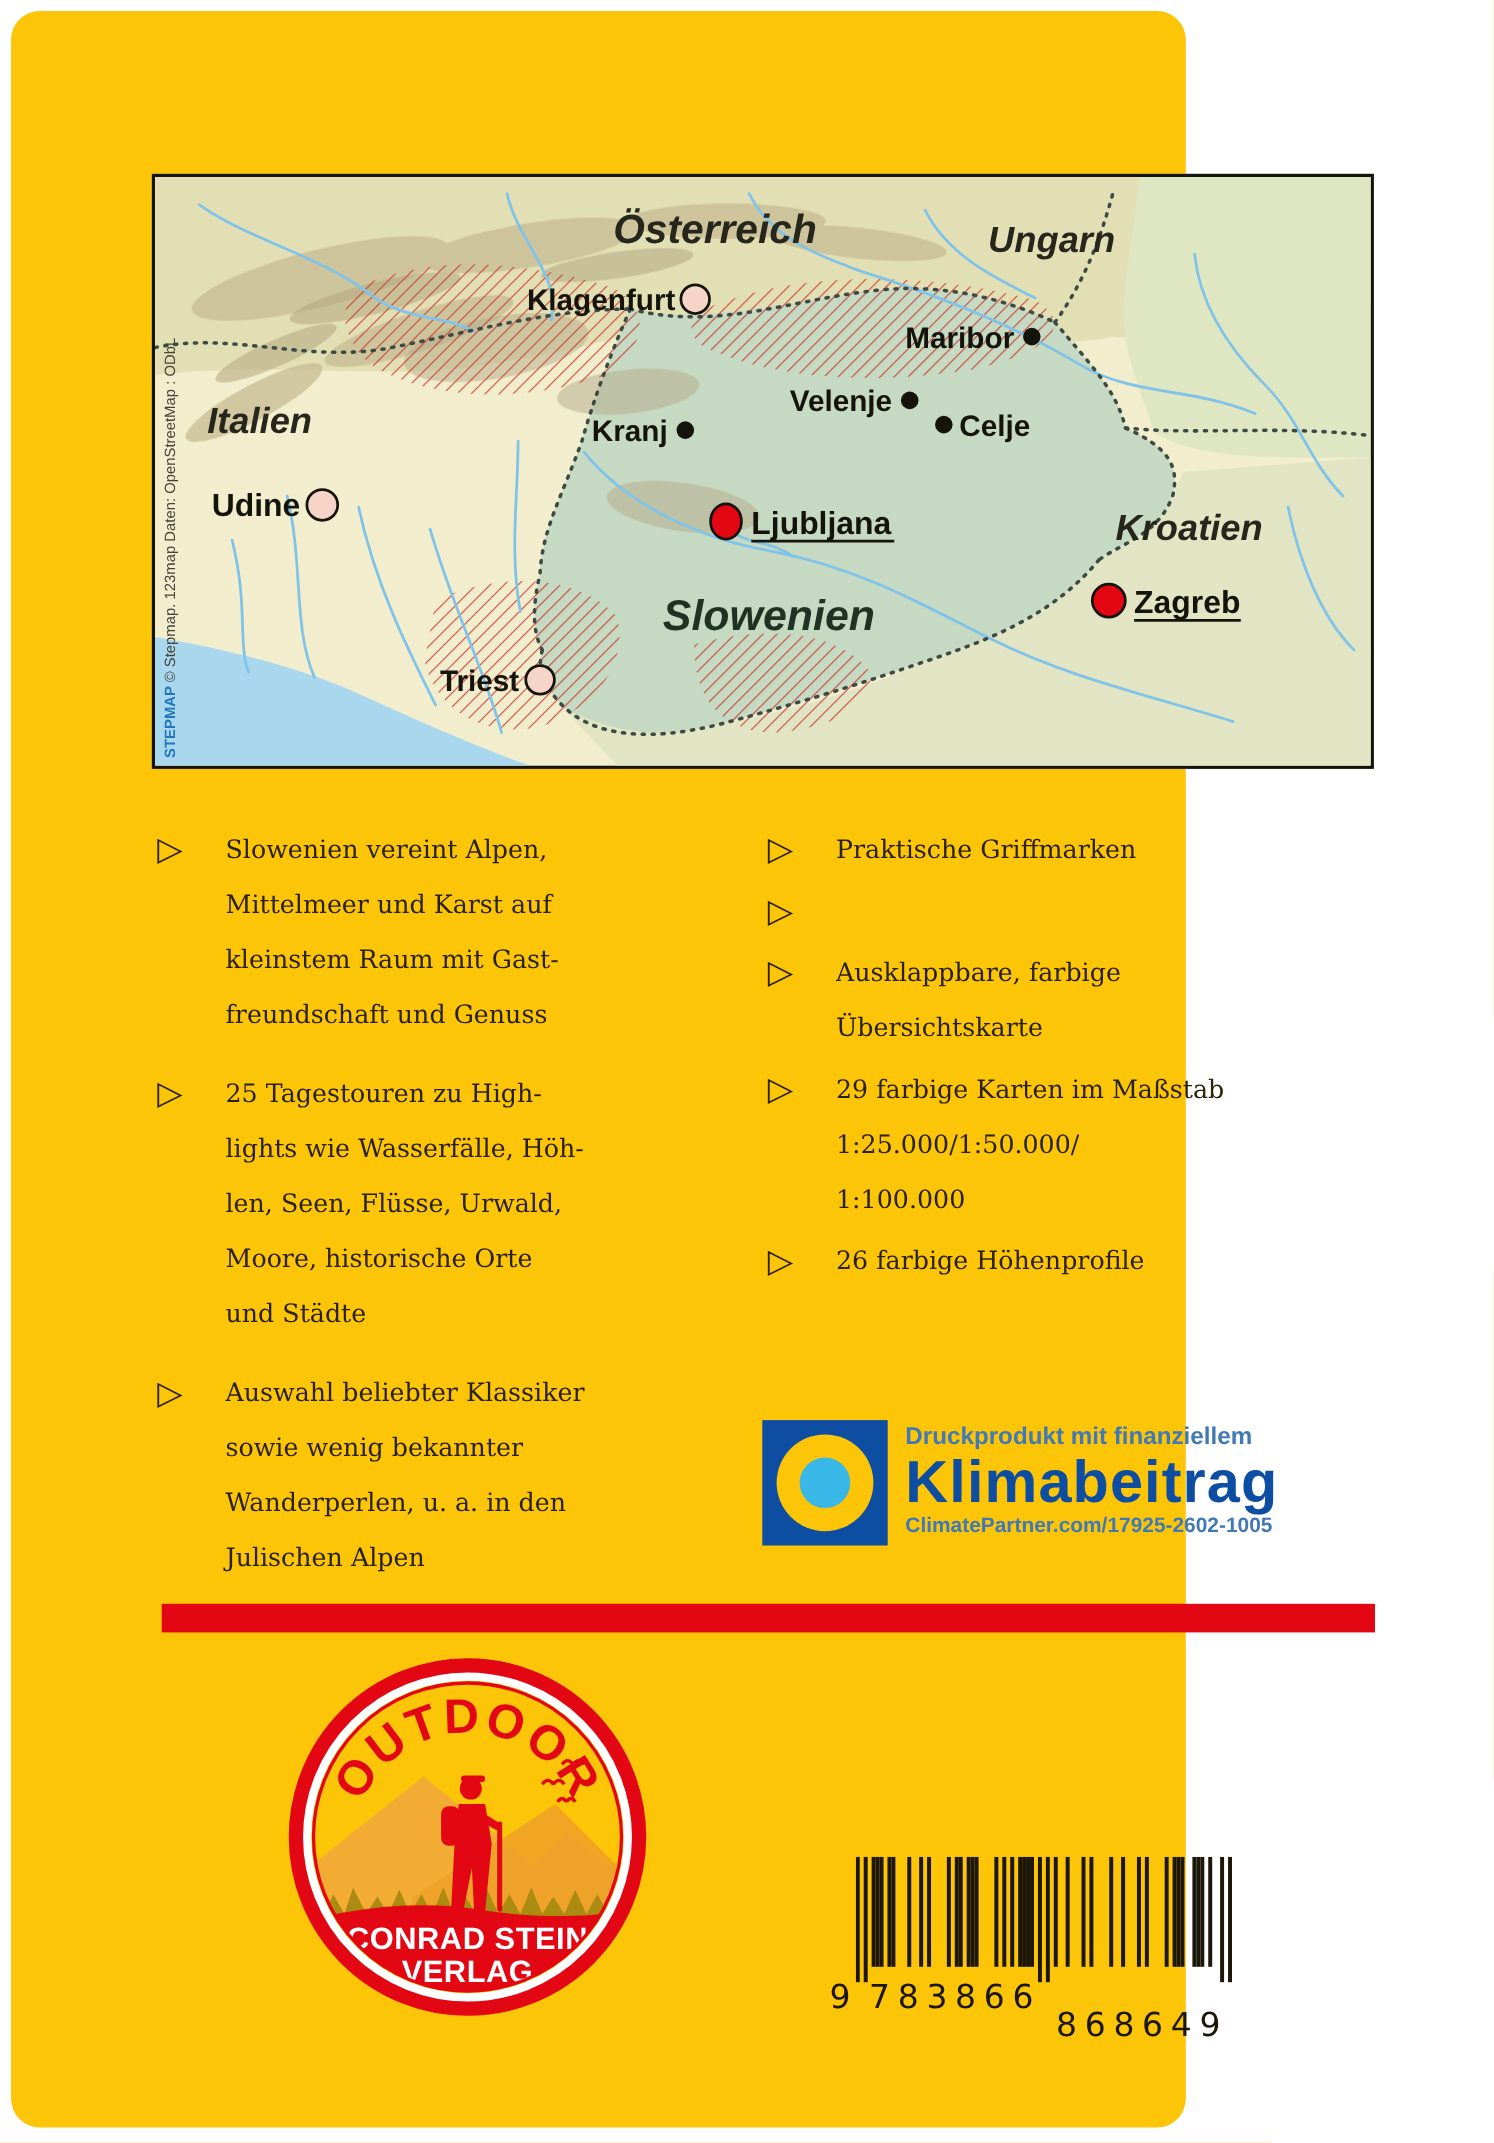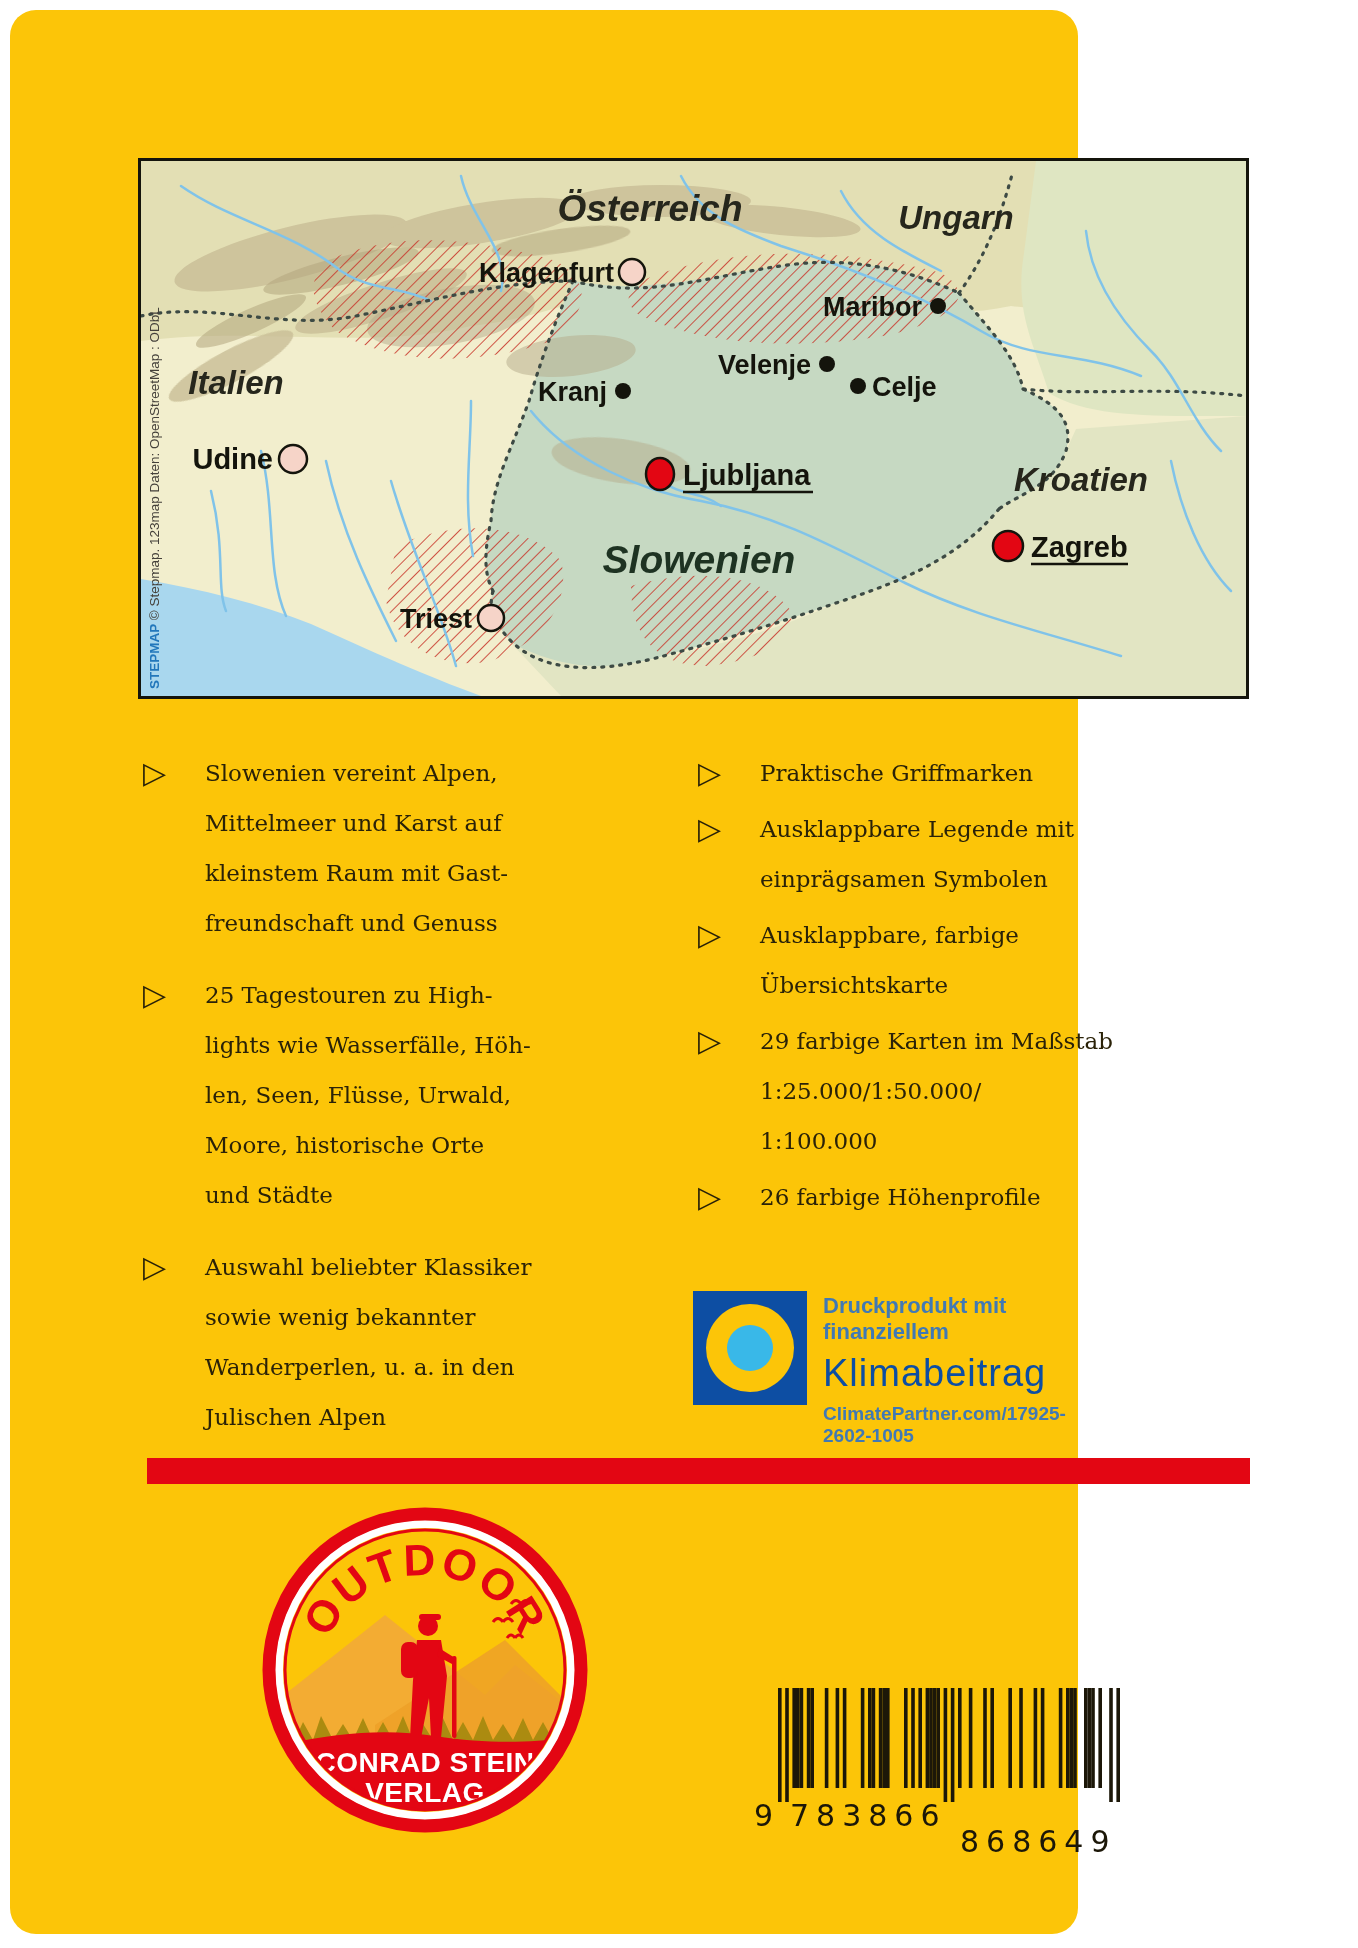--- a/index.html
+++ b/index.html
@@ -22,21 +22,21 @@
   .btxt{white-space:pre-line;font-size:23px;line-height:50px;color:#2a2208;}
   
   .climate{position:absolute;left:683px;top:1281px;display:flex;}
   .climate-square{width:114px;height:114px;background:#0d4ea3;position:relative;flex:0 0 114px;}
   .climate-ring{position:absolute;left:50%;top:50%;width:88px;height:88px;margin:-44px 0 0 -44px;
                 border-radius:50%;background:#fcc508;}
   .climate-dot{position:absolute;left:50%;top:50%;width:46px;height:46px;margin:-23px 0 0 -23px;
                border-radius:50%;background:#39b8e8;}
   .climate-text{padding-left:16px;font-family:"Liberation Sans",sans-serif;}
   .climate-l1{font-size:22px;font-weight:bold;color:#4179b4;padding-top:2px;}
-  .climate-l2{font-size:38px;font-weight:normal;color:#0d4ea3;letter-spacing:1px;line-height:56px;}
+  .climate-l2{font-size:54px;font-weight:bold;color:#0d4ea3;letter-spacing:1px;line-height:56px;}
   .climate-l3{font-size:19px;font-weight:bold;color:#4179b4;padding-top:2px;}
   
   .redbar{position:absolute;left:137px;top:1448px;width:1103px;height:26px;background:#e30613;}
   
   .pub{position:absolute;left:245px;top:1490px;width:340px;height:340px;}
   
   .edition{position:absolute;left:748px;top:1482px;font-size:33px;line-height:48px;
            color:#2a2208;white-space:pre-line;}
   
   .barcode{position:absolute;left:744px;top:1678px;width:380px;height:150px;}
@@ -192,22 +192,20 @@
     </div>
   </div>
 
   <div class="col col-right">
     <div class="bullet">
       <span class="tri">▷</span>
       <span class="btxt">Praktische Griffmarken</span>
     </div>
     <div class="bullet">
       <span class="tri">▷</span>
-      <span class="btxt">Ausklappbare Legende mit
-einprägsamen Symbolen</span>
     </div>
     <div class="bullet">
       <span class="tri">▷</span>
       <span class="btxt">Ausklappbare, farbige
 Übersichtskarte</span>
     </div>
     <div class="bullet">
       <span class="tri">▷</span>
       <span class="btxt">29 farbige Karten im Maßstab
 1:25.000/1:50.000/

